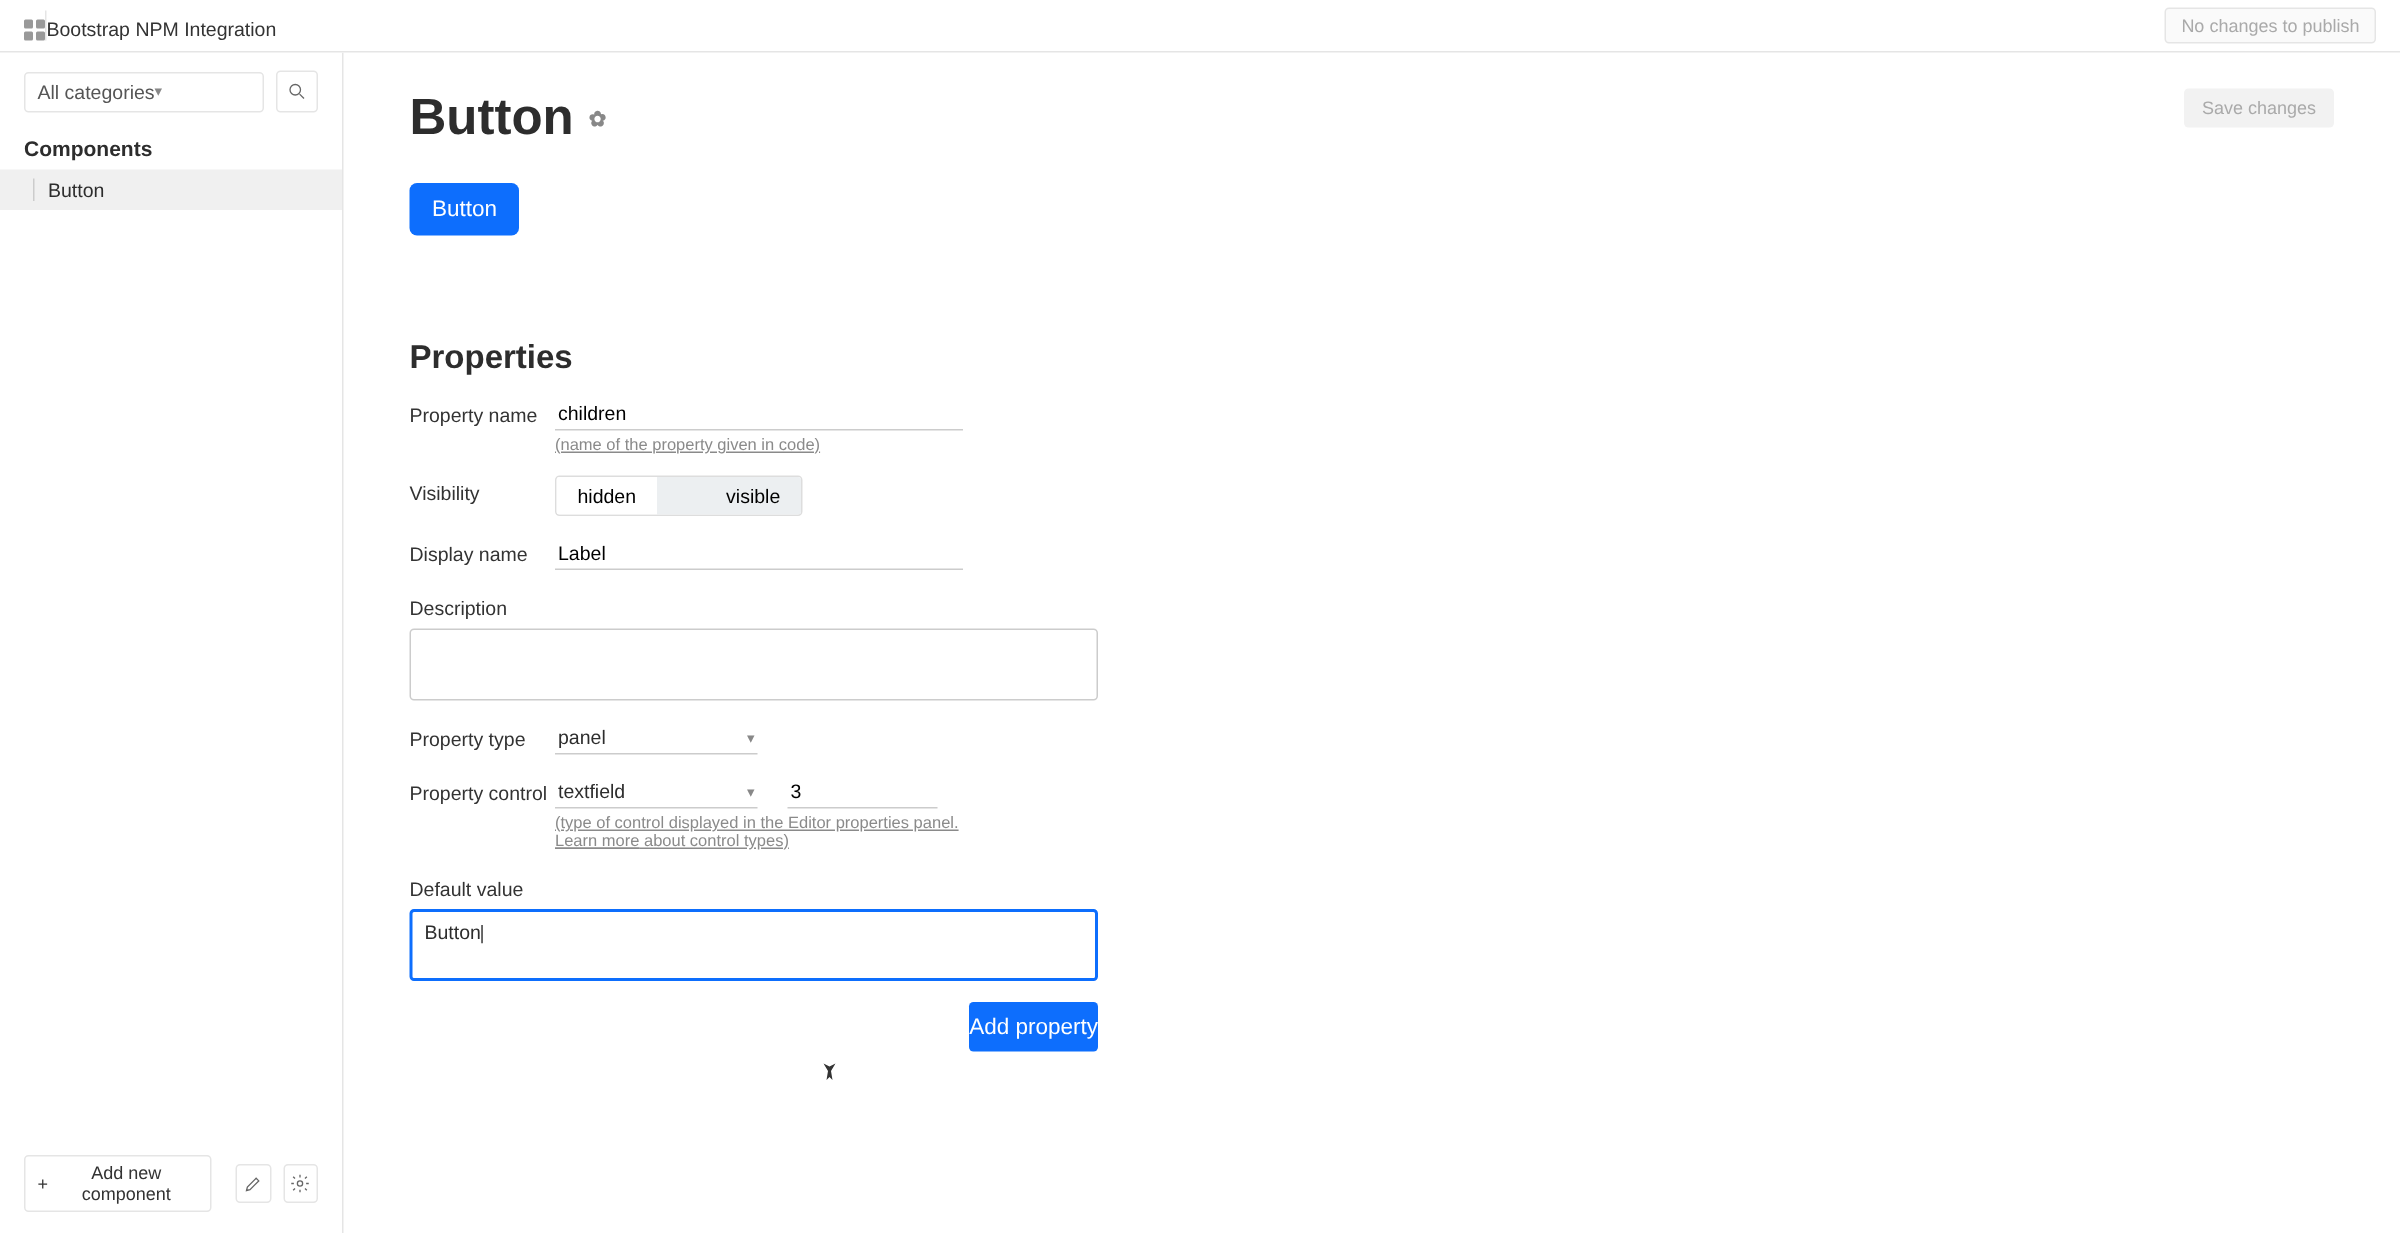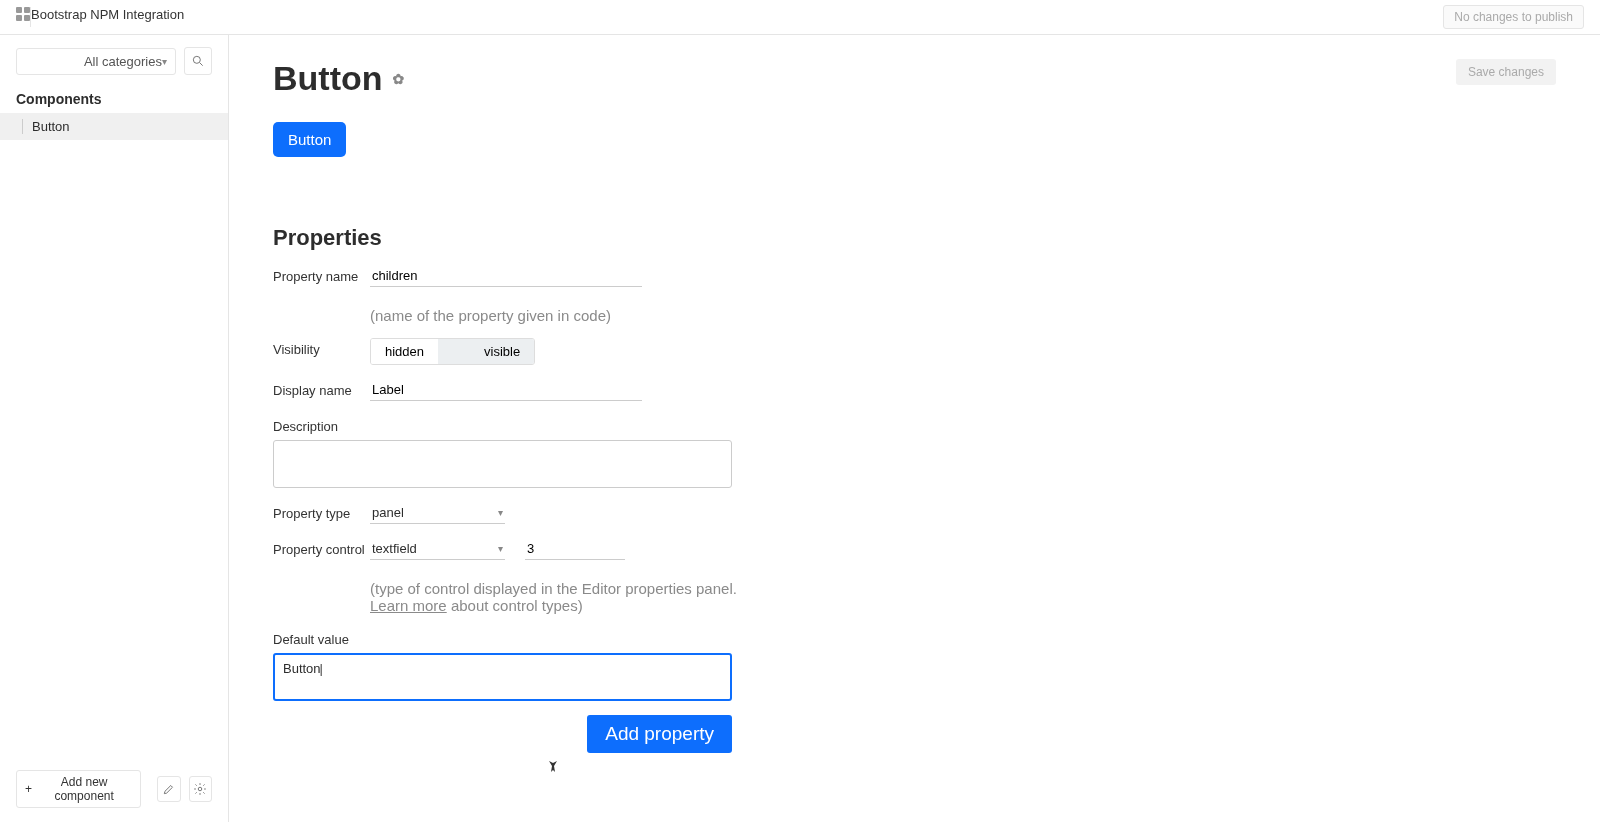--- a/index.html
+++ b/index.html
@@ -20,21 +20,21 @@
   }
   
   .topbar {
     height: 35px;
     border-bottom: 1px solid var(--border);
     display: flex;
     align-items: center;
     padding: 0 16px;
     justify-content: space-between;
   }
-  .topbar-left { display: flex; align-items: flex-start; }
+  .topbar-left { display: flex; align-items: flex-end; }
   .grid-icon {
     width: 14px; height: 14px; display: grid;
     grid-template-columns: 1fr 1fr; grid-template-rows: 1fr 1fr; gap: 2px;
   }
   .grid-icon span { background: #999; border-radius: 1px; }
   .divider-v { width: 1px; height: 20px; background: var(--border); }
   .topbar-title { font-size: 13px; color: #333; }
   .publish-btn {
     border: 1px solid var(--border);
     background: #fafafa;
@@ -60,21 +60,21 @@
   .sidebar-top {
     padding: 12px 16px 8px 16px;
     display: flex; gap: 8px; align-items: center;
   }
   .cat-select {
     flex: 1;
     border: 1px solid var(--border);
     border-radius: 3px;
     padding: 5px 8px;
     font-size: 13px;
-    display: flex; justify-content: flex-end; align-items: center;
+    display: flex; justify-content: flex-start; align-items: center;
     color: #555;
   }
   .search-btn {
     width: 28px; height: 28px;
     border: 1px solid var(--border);
     border-radius: 3px;
     display: flex; align-items: center; justify-content: center;
   }
   .sidebar-section {
     padding: 8px 16px 6px 16px;
@@ -168,23 +168,24 @@
   .underline-input {
     border: none;
     border-bottom: 1px solid #ccc;
     padding: 3px 2px;
     font-size: 13px;
     width: 272px;
     outline: none;
     font-family: inherit;
   }
   .hint {
-    font-size: 15px;
+    font-size: 11px;
     color: var(--text-muted);
-    margin-top: 20px;
+    margin-top: 4px;
+    text-decoration: underline;
   }
   .hint a { color: var(--text-muted); text-decoration: underline; }
   .toggle-group {
     display: inline-flex;
     border: 1px solid #ddd;
     border-radius: 3px;
     overflow: hidden;
   }
   .toggle-btn {
     padding: 5px 14px;
@@ -232,22 +233,22 @@
   .add-prop-row {
     width: 459px;
     display: flex;
     justify-content: flex-end;
     margin-top: 14px;
   }
   .add-prop-btn {
     background: var(--primary);
     color: #fff;
     border: none;
-    padding: 8px 18px;
-    font-size: 19px;
+    padding: 8px 0;
+    font-size: 15px;
     font-weight: 500;
     border-radius: 3px;
   }
   .chev { font-size: 10px; color: #888; }
   .cursor-icon {
     position: relative;
     left: 50px;
     top: 4px;
     font-size: 13px;
     color: #333;

